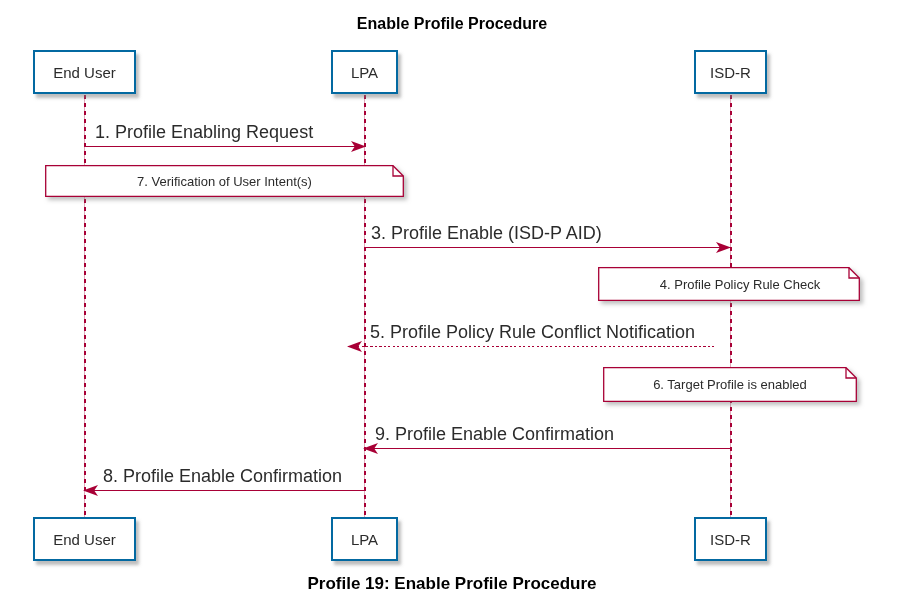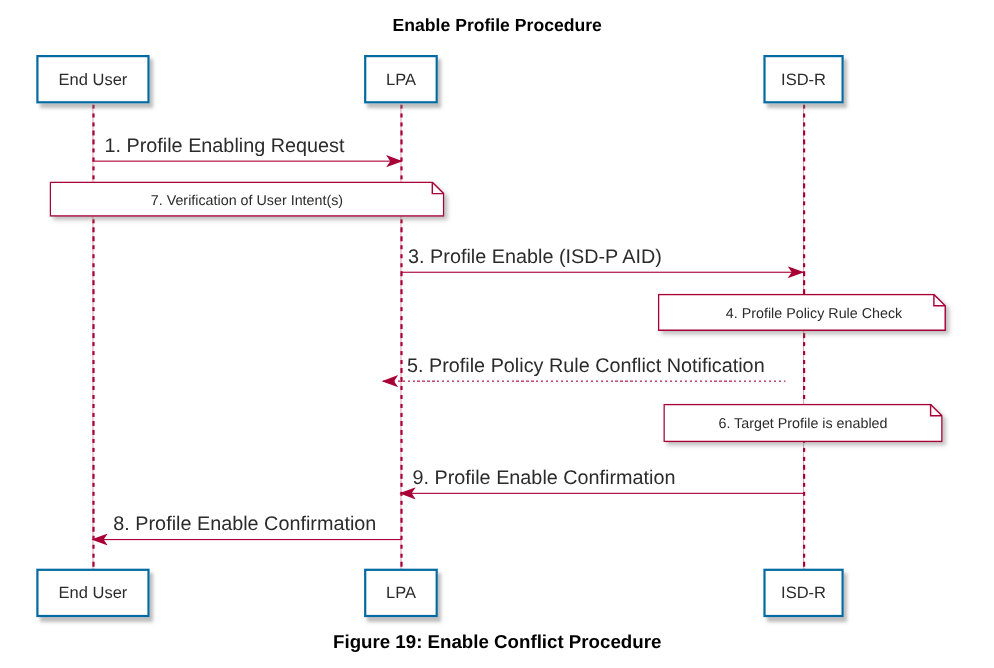--- a/index.html
+++ b/index.html
@@ -137,15 +137,15 @@
   <div class="pbox" style="left:33px; top:517px; width:103px; height:44px;">
     <span>End User</span>
   </div>
   <div class="pbox" style="left:331px; top:517px; width:67px; height:44px;">
     <span>LPA</span>
   </div>
   <div class="pbox" style="left:694px; top:517px; width:73px; height:44px;">
     <span>ISD-R</span>
   </div>
 
-  <div class="caption">Figure 19: Enable Conflict Procedure</div>
+  <div class="caption">Profile 19: Enable Profile Procedure</div>
 
 </div>
 
 </body></html>

